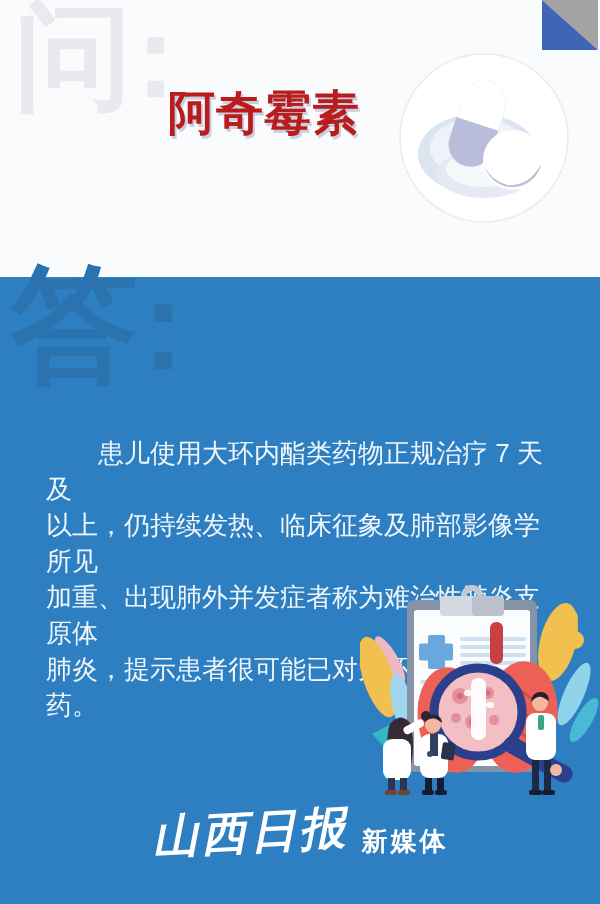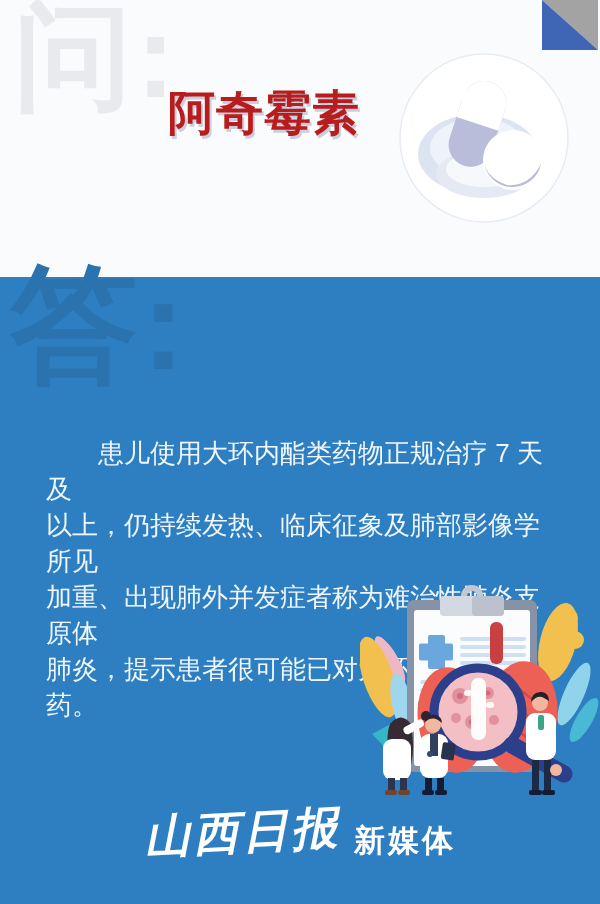--- a/index.html
+++ b/index.html
@@ -43,21 +43,21 @@
   
   .brand{
     position:absolute;left:0;top:524px;width:600px;height:64px;
     display:flex;justify-content:center;align-items:center;color:#ffffff;
   }
   .brand-script{
     font-family:"DejaVu Serif",serif;font-style:italic;font-weight:bold;
     font-size:46px;letter-spacing:3px;transform:rotate(-3deg);
   }
   .brand-suffix{
-    font-size:31px;font-weight:800;margin-left:14px;letter-spacing:3px;margin-top:16px;
+    font-size:26px;font-weight:800;margin-left:14px;letter-spacing:3px;margin-top:16px;
   }
 </style>
 </head>
 <body>
 
 <div id="poster">
 
   <div class="q-section">
 
     <div class="q-watermark">问:</div>

